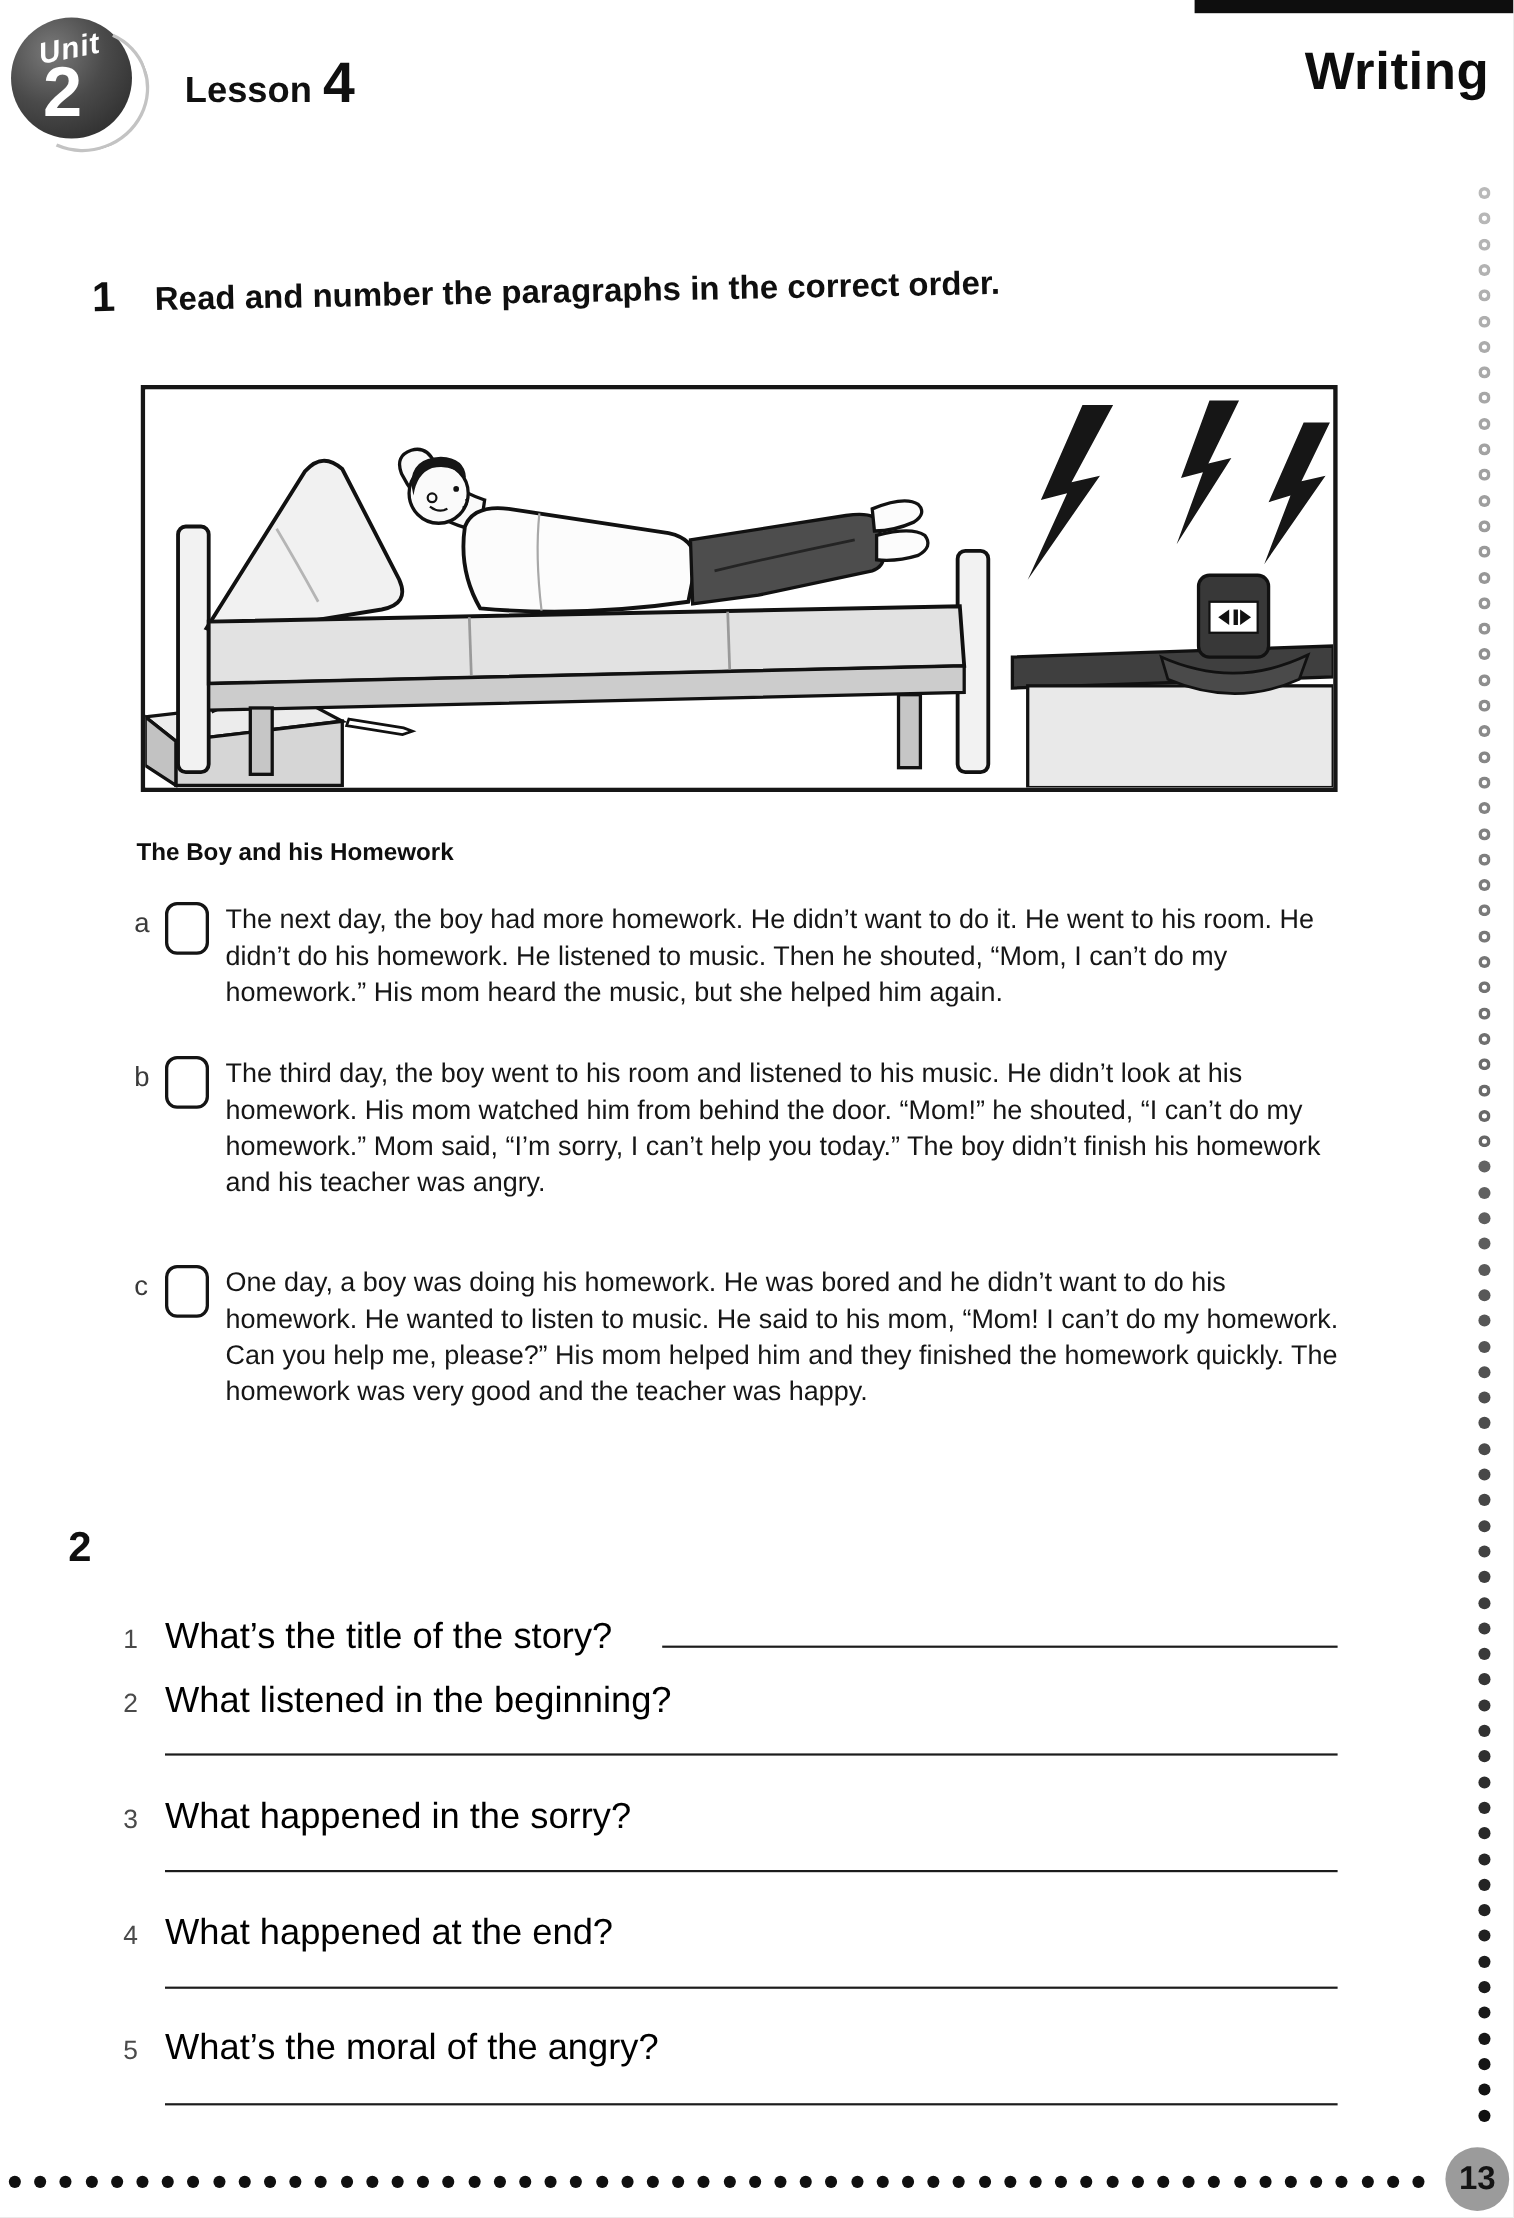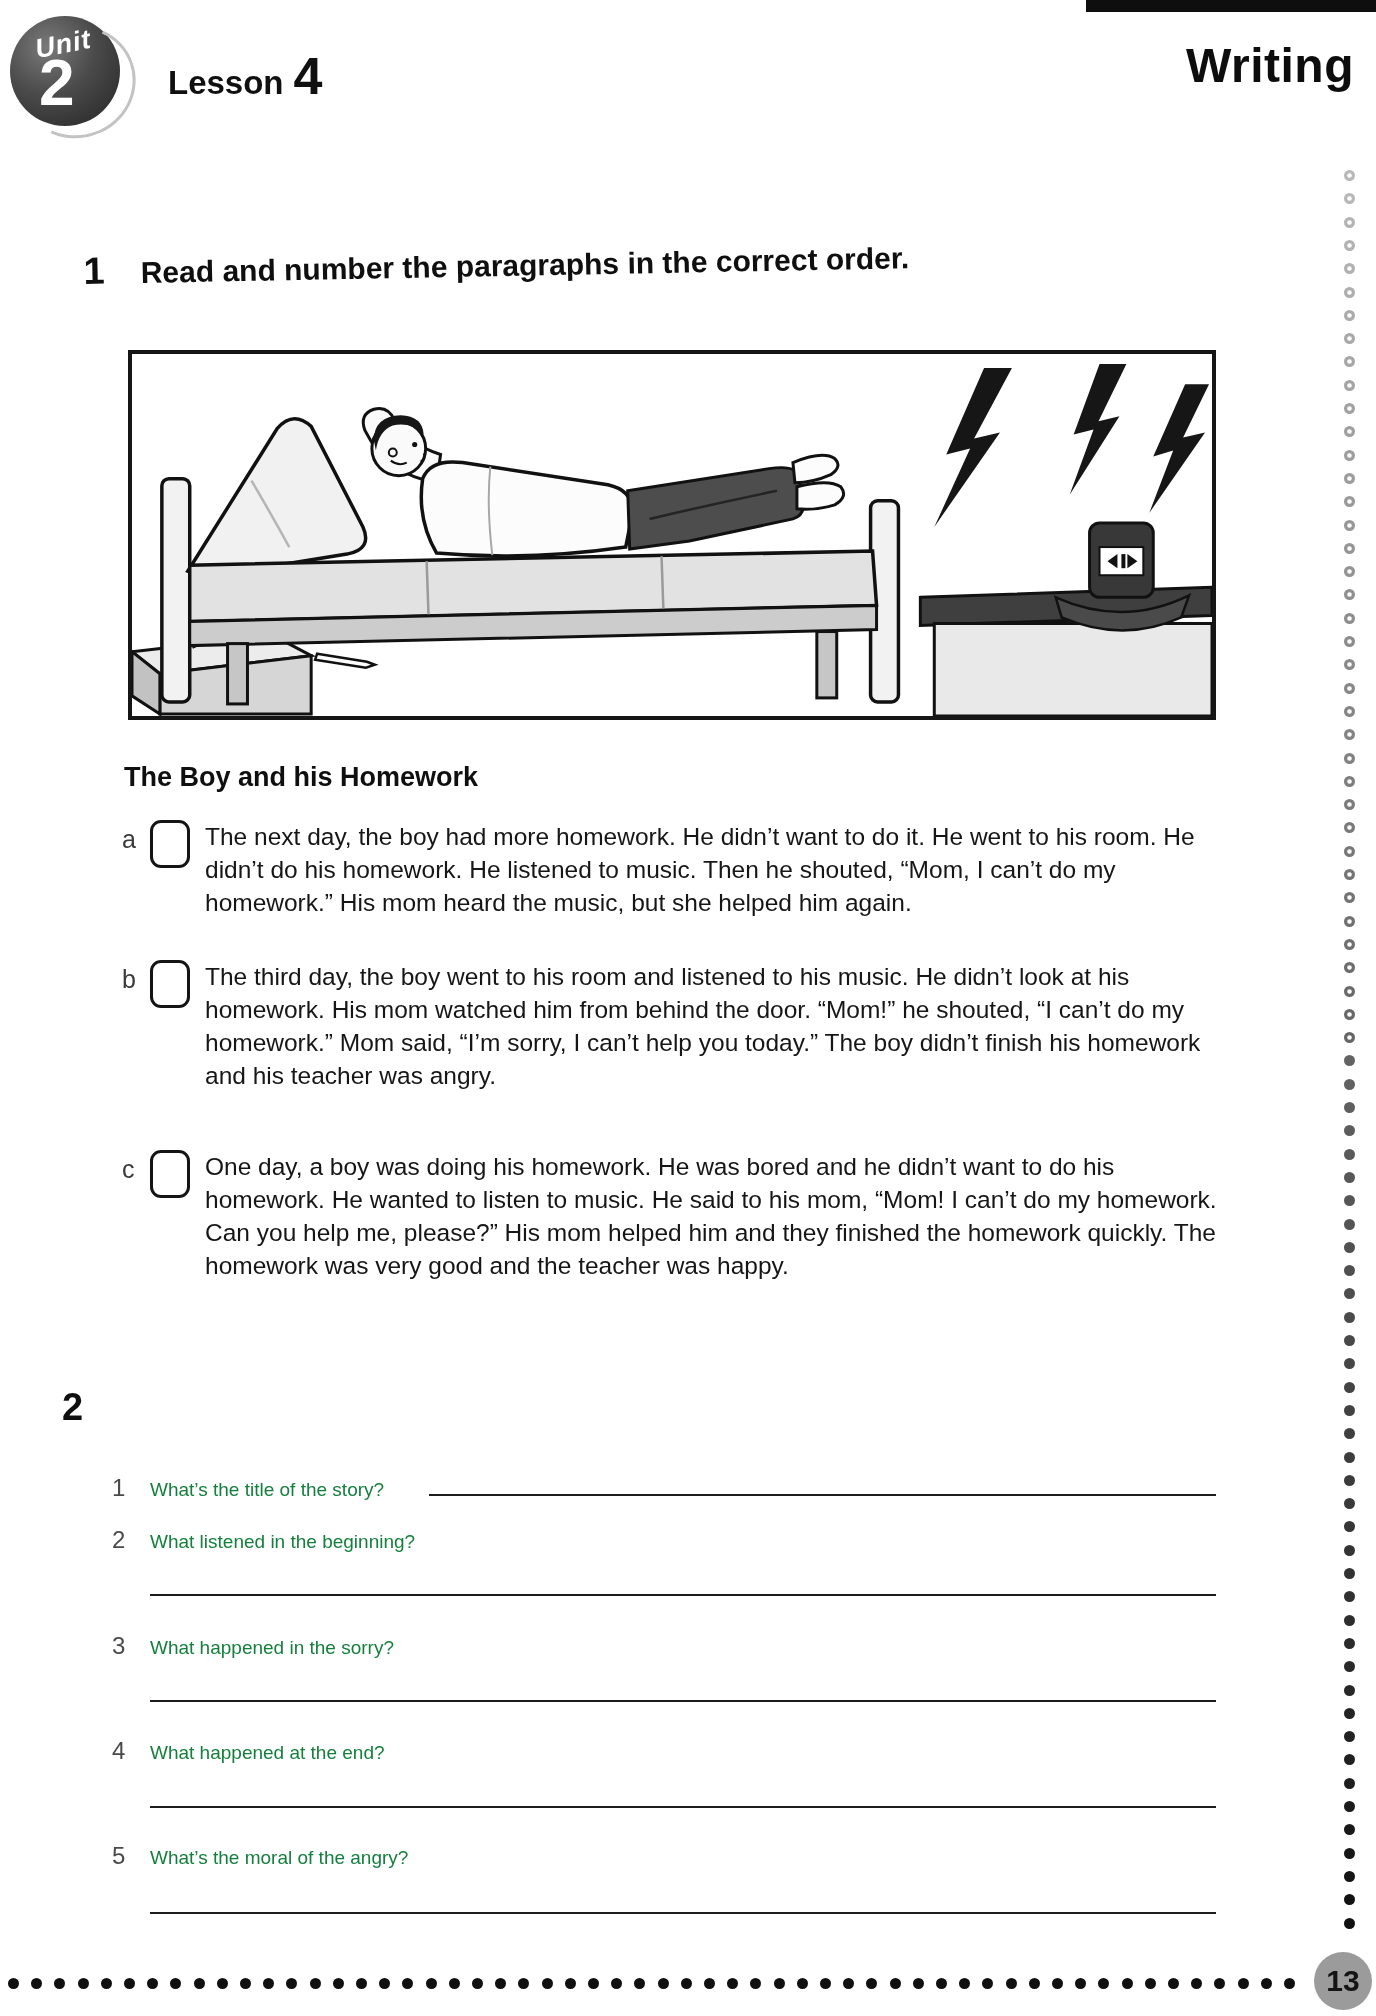--- a/index.html
+++ b/index.html
@@ -28,30 +28,30 @@
   #act2-head { left:62px; top:1386px; }
   .act-num { font-size:38px; font-weight:bold; color:#0f0f0f; margin-right:36px; }
   #act2-head .act-num { margin-right:42px; }
   .act-instruction { font-size:30px; font-weight:bold; color:#0f0f0f; }
 
   
   .illustration-frame { position:absolute; left:128px; top:350px; width:1088px; height:370px; border:4px solid #161616; background:#fff; }
   .illustration-frame svg { width:100%; height:100%; display:block; }
 
   
-  .story-title { position:absolute; left:124px; top:762px; font-size:27px; font-weight:bold; color:#0f0f0f; }
+  .story-title { position:absolute; left:124px; top:762px; font-size:22px; font-weight:bold; color:#0f0f0f; }
   .para-row { position:absolute; left:122px; width:1102px; display:flex; align-items:flex-start; }
   .para-letter { flex:0 0 26px; font-size:25px; color:#3a3a3a; padding-top:5px; }
   .para-box { flex:0 0 40px; height:48px; border:3.5px solid #141414; border-radius:11px; background:#fff; margin:0 15px 0 2px; }
   .para-text { flex:1; font-size:24.5px; line-height:33px; color:#161616; }
 
   
   .q-row { position:absolute; left:112px; width:1104px; display:flex; align-items:baseline; }
   .q-num { flex:0 0 38px; font-size:24px; color:#4a4a4a; }
-  .q-text { font-size:19px; color:#15803d; }
+  .q-text { font-size:33px; color:#000000; }
   .q-line-inline { flex:1; margin-left:45px; border-bottom:2px solid #1c1c1c; height:28px; }
   .q-line { position:absolute; left:150px; width:1066px; border-bottom:2px solid #1c1c1c; height:0; }
 
   
   .vdots { position:absolute; left:1344px; top:170px; width:12px; height:1790px; }
   .vdot { position:absolute; left:0; width:11px; height:11px; border-radius:50%; }
   .hdots { position:absolute; left:8px; top:1978px; width:1300px; height:12px; }
   .hdot { position:absolute; top:0; width:11px; height:11px; border-radius:50%; background:#101010; }
   .page-number-circle { position:absolute; left:1314px; top:1952px; width:58px; height:58px; border-radius:50%;
     background:#9b9b9b; display:flex; align-items:center; justify-content:center; font-size:30px; font-weight:bold; color:#141414; }

